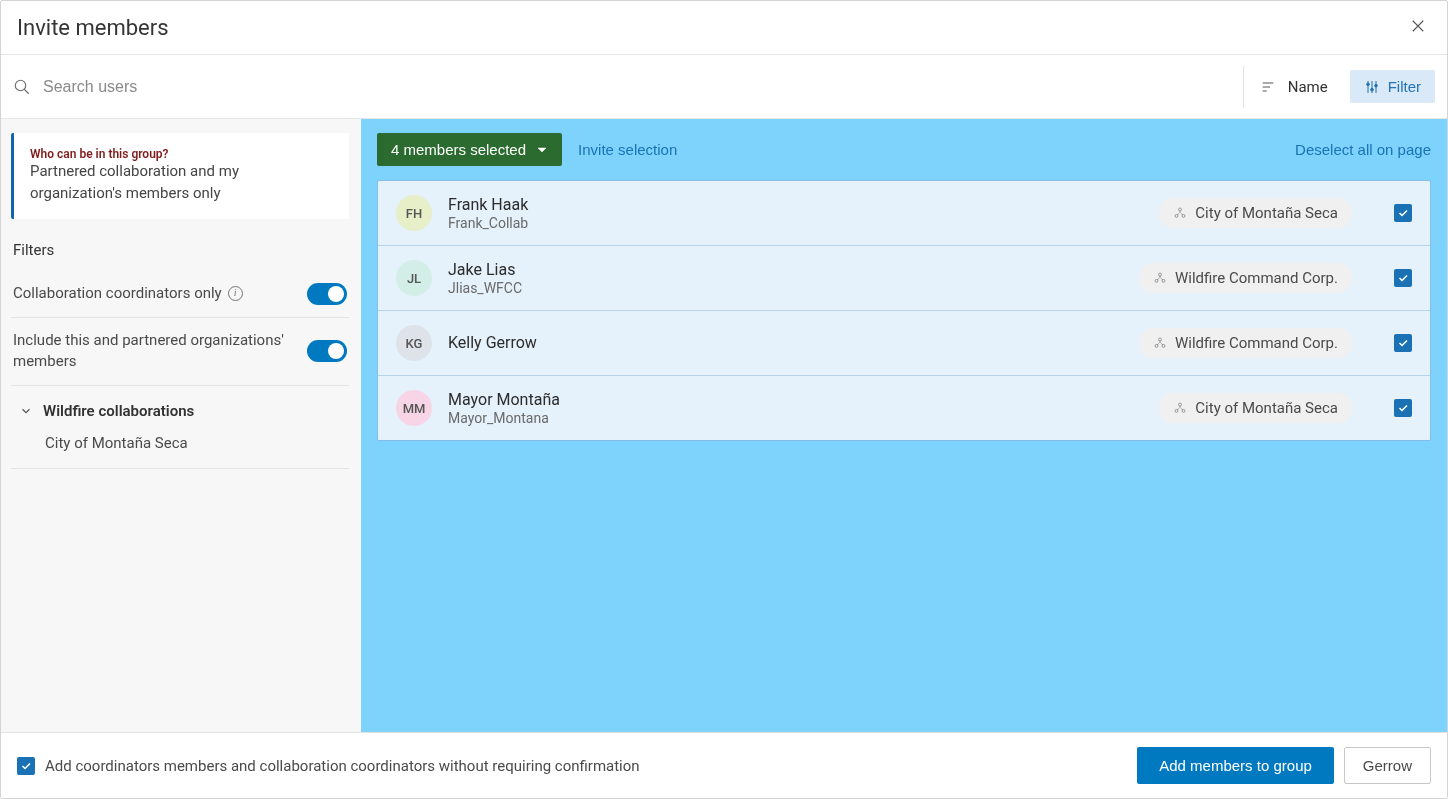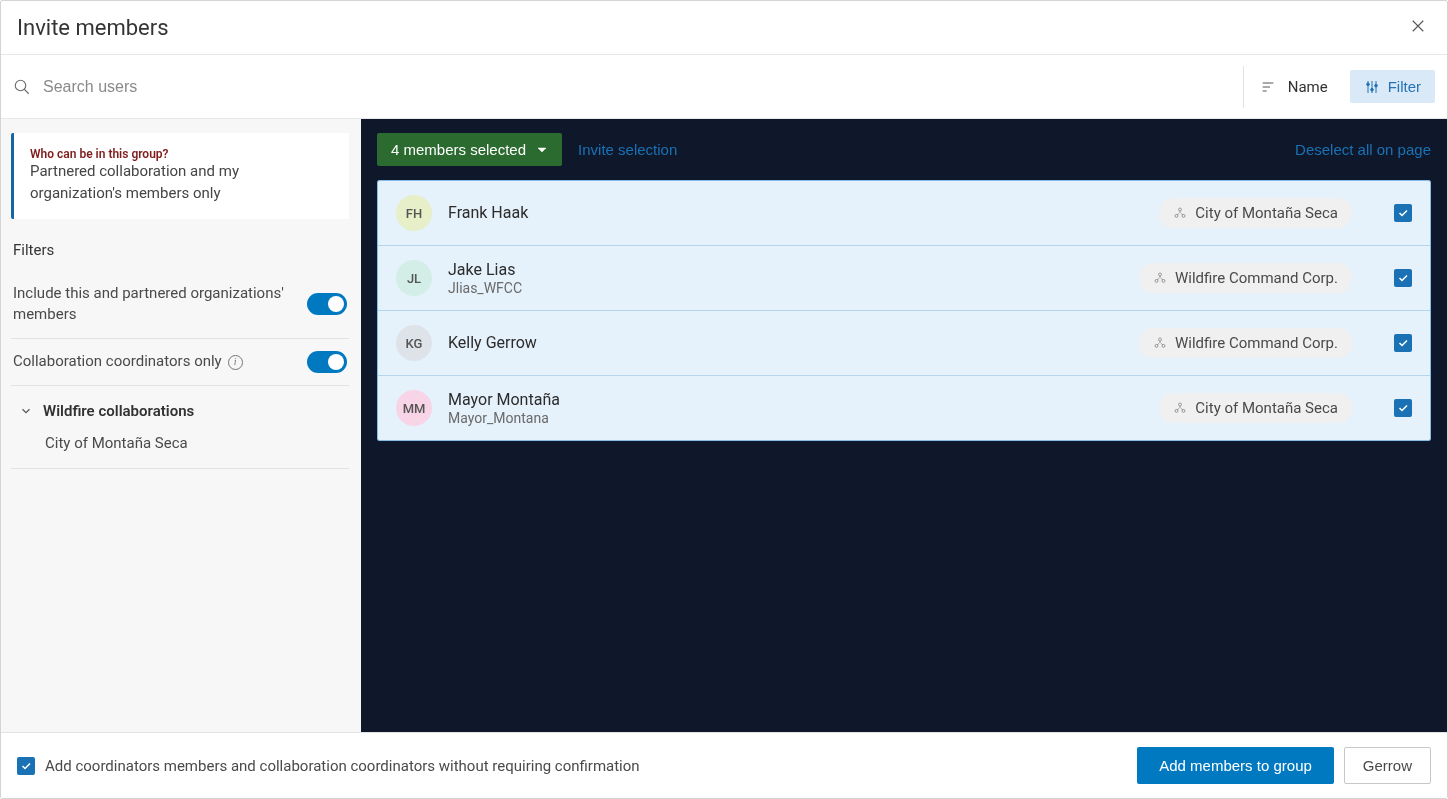--- a/index.html
+++ b/index.html
@@ -141,21 +141,21 @@
   .collab-section { padding: 12px 2px; border-bottom: 1px solid #e3e3e3; }
   .collab-header {
     display: flex; align-items: center; gap: 10px; cursor: pointer; font-weight: 600; font-size: 15px; color:#323232;
     padding: 4px 6px;
   }
   .collab-header svg { width: 14px; height: 14px; stroke: #555; fill: none; stroke-width: 2; }
   .collab-item { padding: 10px 2px 4px 32px; font-size: 15px; color: #4a4a4a; }
 
   .main {
     flex: 1;
-    background: #0f172a;
+    background: #7dd3fc;
     padding: 14px 16px;
     overflow-y: auto;
   }
   .selection-row {
     display: flex;
     align-items: center;
     gap: 16px;
     margin-bottom: 14px;
   }
   .selected-pill {
@@ -281,31 +281,31 @@
 
     <aside class="sidebar">
       <div class="info-card">
         <div class="q">Who can be in this group?</div>
         <div class="a">Partnered collaboration and my organization's members only</div>
       </div>
 
       <div class="filters-heading">Filters</div>
 
       <div class="filter-row">
-        <div class="filter-label">Include this and partnered organizations' members</div>
-        <div class="toggle">
-            <div class="knob"></div>
-          </div>
-      </div>
-
-      <div class="filter-row">
         <div class="filter-label">
           <span>Collaboration coordinators only</span>
           <span class="info-icon">i</span>
         </div>
+        <div class="toggle">
+            <div class="knob"></div>
+          </div>
+      </div>
+
+      <div class="filter-row">
+        <div class="filter-label">Include this and partnered organizations' members</div>
         <div class="toggle">
             <div class="knob"></div>
           </div>
       </div>
 
       <div class="collab-section">
         <div class="collab-header">
           <svg viewBox="0 0 24 24">
               <path d="M6 9l6 6 6-6"></path>
             </svg>
@@ -326,20 +326,21 @@
         <button class="link-btn">Invite selection</button>
         <div class="spacer"></div>
         <button class="link-btn deselect">Deselect all on page</button>
       </div>
 
       <div class="user-list" id="user-list">
           <div class="user-row">
     <div class="avatar" style="background:#e6efc7">FH</div>
     <div class="user-info">
       <div class="user-name">Frank Haak</div>
+      <div class="user-login">Frank_Collab</div>
     </div>
     <div class="org-chip">
       <svg viewBox="0 0 24 24">
                 <circle cx="12" cy="6" r="2.5"></circle>
                 <circle cx="6" cy="17" r="2.5"></circle>
                 <circle cx="18" cy="17" r="2.5"></circle>
                 <path d="M12 8.5v4 M10 13l-3 2 M14 13l3 2"></path>
               </svg>
       <span>City of Montaña Seca</span>
     </div>

